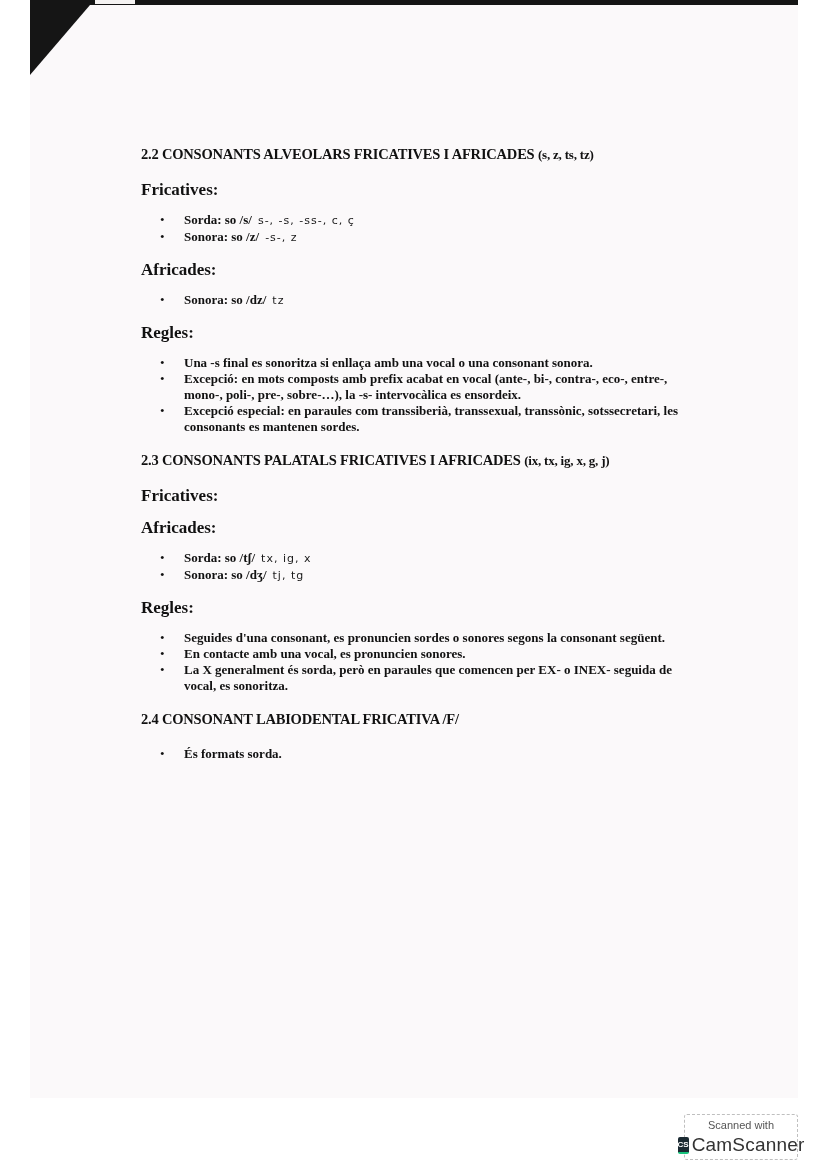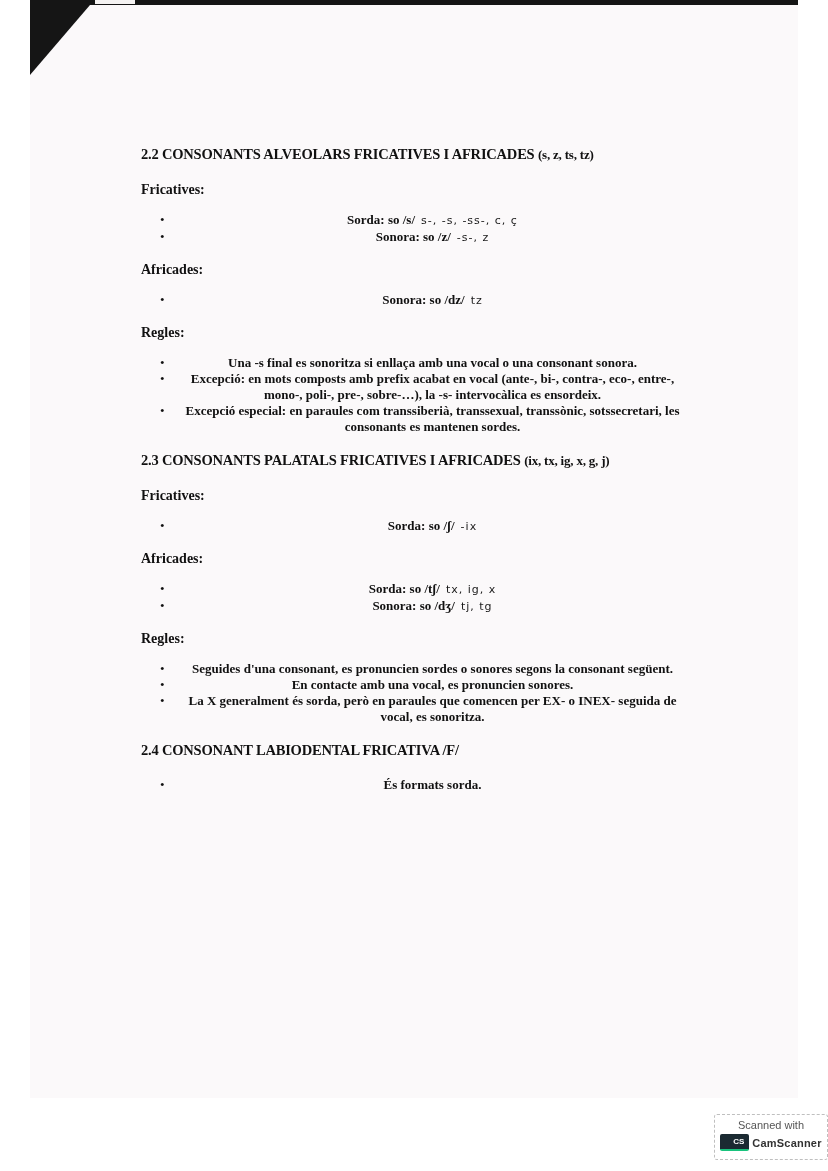--- a/index.html
+++ b/index.html
@@ -33,47 +33,47 @@
   .content {
     position:absolute; left:141px; top:112px; width:540px;
     color:#111; font-size:13.4px; line-height:16px;margin-top:33px;
   }
   h2 {
     font-size:14.5px; font-weight:bold; margin:0 0 18px 0; letter-spacing:-0.2px;
     line-height:18px;
   }
   h2 .paren { font-size:13px; }
   h3 {
-    font-size:14px; font-weight:bold; margin:0 0 14px 0; line-height:16px;
+    font-size:17px; font-weight:bold; margin:0 0 14px 0; line-height:16px;
   }
-  ul { list-style:none; margin:0 0 16px 0; padding:0;text-align:center; }
+  ul { list-style:none; margin:0 0 16px 0; padding:0; }
   li {
     position:relative; padding-left:43px; font-weight:bold;
     font-size:13px; line-height:16px;
   }
   li::before {
     content:"•"; position:absolute; left:19px; top:0; font-weight:normal;
   }
   .hw {
     font-family:"DejaVu Sans", sans-serif; font-weight:normal;
     font-size:11px; color:#1a1a1a; margin-left:6px; letter-spacing:1px;
   }
   .badge {
-    position:absolute; left:714px; top:1114px; width:112px; height:44px;
+    position:absolute; left:684px; top:1114px; width:112px; height:44px;
     border:1px dashed #bfbfbf; border-radius:3px; background:#ffffff;
     font-family:"Liberation Sans", sans-serif; text-align:center;
   }
   .badge .top { font-size:11px; color:#555; margin-top:4px; line-height:12px; }
   .badge .row { display:flex; align-items:center; justify-content:center; margin-top:3px; }
   .badge .logo {
-    width:21px; height:15px; background:#1b2a32; color:#fff; font-size:8px; font-weight:bold;
+    width:36px; height:15px; background:#1b2a32; color:#fff; font-size:8px; font-weight:bold;
     border-radius:2px; display:flex; align-items:center; justify-content:center;
-    border-bottom:2px solid #19c37d; margin-right:3px;padding-left:8px;
+    border-bottom:2px solid #19c37d; margin-right:3px;
   }
-  .badge .name { font-size:11px; font-weight:bold; color:#333; letter-spacing:0.2px; }
+  .badge .name { font-size:19px; font-weight:normal; color:#333; letter-spacing:0.2px; }
 </style>
 </head>
 <body>
 
 <div class="left-margin"></div>
 <div class="dark-left"></div>
 <div class="dark-top"></div>
 <div class="dark-top-white"></div>
 <div class="paper"></div>
 <div class="right-margin"></div>
@@ -103,21 +103,20 @@
     <li>Excepció especial: en paraules com transsiberià, transsexual, transsònic, sotssecretari, les consonants es mantenen sordes.</li>
   </ul>
 
   <h2>
     <span>2.3 CONSONANTS PALATALS FRICATIVES I AFRICADES</span>
     <span class="paren">(ix, tx, ig, x, g, j)</span>
   </h2>
 
   <h3>Fricatives:</h3>
   <ul>
-    <li><span>Sorda: so /ʃ/</span><span class="hw">-ix</span></li>
   </ul>
 
   <h3>Africades:</h3>
   <ul>
     <li><span>Sorda: so /tʃ/</span><span class="hw">tx, ig, x</span></li>
     <li><span>Sonora: so /dʒ/</span><span class="hw">tj, tg</span></li>
   </ul>
 
   <h3>Regles:</h3>
   <ul>

